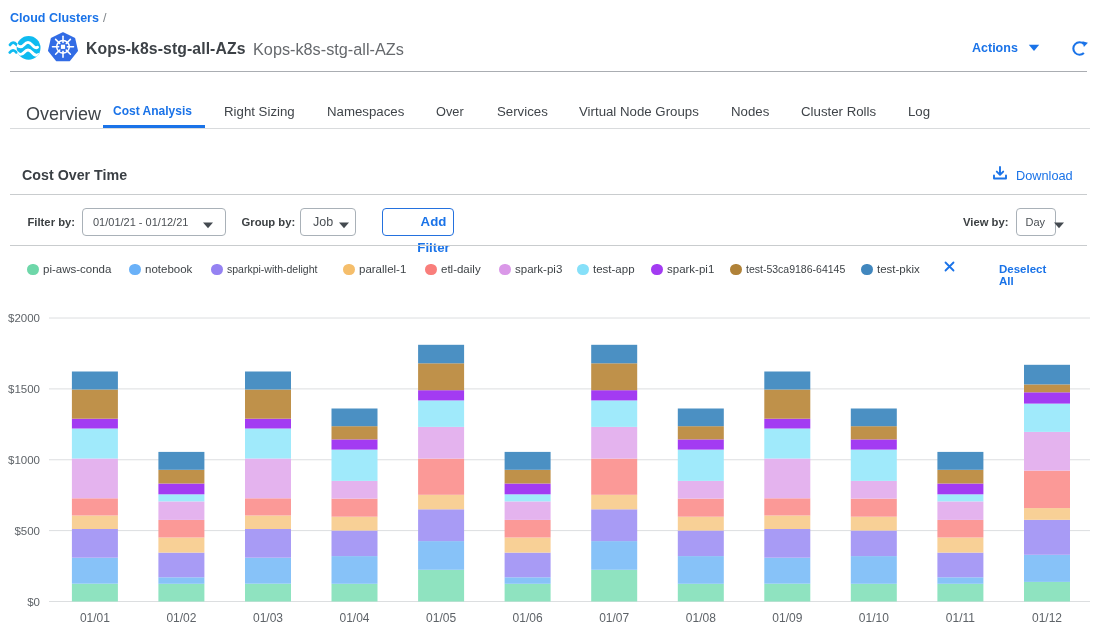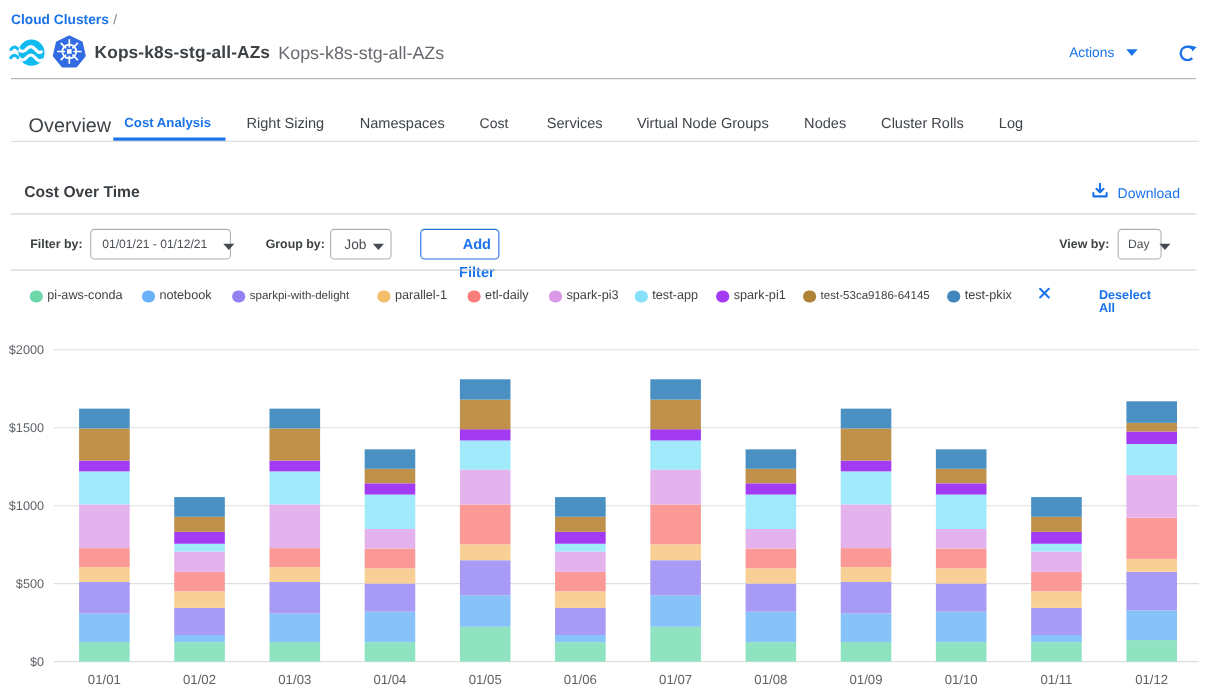--- a/index.html
+++ b/index.html
@@ -2,21 +2,21 @@
 <html><head>
 <meta charset="utf-8">
 <style>
 * { margin:0; padding:0; box-sizing:border-box; }
 html,body { width:1097px; height:634px; background:#ffffff; font-family:"Liberation Sans", sans-serif; overflow:hidden; }
 #page { position:relative; width:1097px; height:634px; }
 .crumb { position:absolute; left:10px; top:11px; font-size:12.5px; font-weight:700; color:#1a73e8; }
 .crumb .sl { color:#80868b; font-weight:400; margin-left:4px; }
 .title { position:absolute; left:86px; top:40px; font-size:15.75px; font-weight:700; color:#3c4146; letter-spacing:0.1px; }
 .subtitle { position:absolute; left:253px; top:39.5px; font-size:16.25px; font-weight:400; color:#66696d; }
-.actions { position:absolute; left:972px; top:40.5px; font-size:12.5px; font-weight:400; color:#1a73e8; }
+.actions { position:absolute; left:972px; top:40.5px; font-size:12.5px; font-weight:700; color:#1a73e8; }
 .rule { position:absolute; left:10px; width:1077px; height:1px; background:#aaadb2; }
 .rule.light { background:#c9ccce; }
 .tabs { position:absolute; left:0; top:104px; width:1097px; height:25px; font-size:13.5px; color:#3f4449; }
 .tab { position:absolute; top:0; white-space:nowrap; }
 .tab.active { color:#1a73e8; font-weight:700;text-align:right; }
 .tabrule { position:absolute; left:10px; top:127.5px; width:1080px; height:1px; background:#d9dbdd; }
 .costhead { position:absolute; left:22px; top:167px; font-size:14.25px; font-weight:700; color:#3a3f44; }
 .download { position:absolute; left:1016px; top:167.5px; font-size:12.75px; font-weight:400; color:#1a73e8; }
 .fl { position:absolute; font-size:11.25px; font-weight:700; color:#3c4043; top:216px; }
 .sel { position:absolute; top:208px; height:27.5px; border:1px solid #a9b1b8; border-radius:4px; background:#fff; font-size:11px; color:#4a4f54; }
@@ -69,38 +69,38 @@
 <svg width="17" height="17" viewBox="0 0 17 17" style="position:absolute;left:1071px;top:40px">
 <path d="M12.9 12.9 A6.2 6.2 0 1 1 12.9 4.1" fill="none" stroke="#1a73e8" stroke-width="2.1" stroke-linecap="butt"></path>
 <path d="M11.4 1.3 L16.9 2.7 L12.9 6.9 Z" fill="#1a73e8" stroke="none"></path>
 </svg>
 <div class="rule" style="top:71px"></div>
 <div class="tabs">
 <span class="tab" style="left:26px;font-size:18px">Overview</span>
 <span class="tab active" style="left:113px;font-size:12px">Cost Analysis</span>
 <span class="tab" style="left:224px;font-size:13.25px">Right Sizing</span>
 <span class="tab" style="left:327px;font-size:13.25px">Namespaces</span>
-<span class="tab" style="left:436px;font-size:12.75px">Cost</span>
+<span class="tab" style="left:436px;font-size:12.75px">Over</span>
 <span class="tab" style="left:497px;font-size:13.25px">Services</span>
 <span class="tab" style="left:579px;font-size:13.25px">Virtual Node Groups</span>
 <span class="tab" style="left:731px;font-size:13.25px">Nodes</span>
 <span class="tab" style="left:801px;font-size:13.25px">Cluster Rolls</span>
 <span class="tab" style="left:908px;font-size:13.25px">Log</span>
 <div style="position:absolute;left:103px;top:21px;width:102px;height:3px;background:#1a73e8"></div>
 </div>
 <div class="tabrule"></div>
 <div class="costhead">Cost Over Time</div>
 <svg width="16" height="16" viewBox="0 0 16 16" style="position:absolute;left:992px;top:165px">
 <path d="M8 2 V9.5 M4.8 6.6 L8 9.8 L11.2 6.6" fill="none" stroke="#1a73e8" stroke-width="1.9" stroke-linecap="round" stroke-linejoin="round"></path>
 <path d="M2 10.5 V13.5 H14 V10.5" fill="none" stroke="#1a73e8" stroke-width="1.9" stroke-linecap="round" stroke-linejoin="round"></path>
 </svg>
 <div class="download">Download</div>
 <div class="rule light" style="top:193.5px"></div>
 <span class="fl" style="left:27.5px">Filter by:</span>
-<div class="sel" style="left:82px;width:128px">
+<div class="sel" style="left:82px;width:144px">
       <span class="stx" style="left:10px">01/01/21 - 01/12/21</span>
       <span class="car" style="left:119px"><svg width="12" height="7" viewBox="0 0 12 7">
           <path d="M1 0.5 L6 6.2 L11 0.5 Z" fill="#444a50"></path>
         </svg></span>
     </div>
 <span class="fl" style="left:241.5px">Group by:</span>
 <div class="sel" style="left:300px;width:56px">
       <span class="stx" style="left:12px;font-size:12.5px;top:5.5px">Job</span>
       <span class="car" style="left:37px"><svg width="12" height="7" viewBox="0 0 12 7">
           <path d="M1 0.5 L6 6.2 L11 0.5 Z" fill="#444a50"></path>

